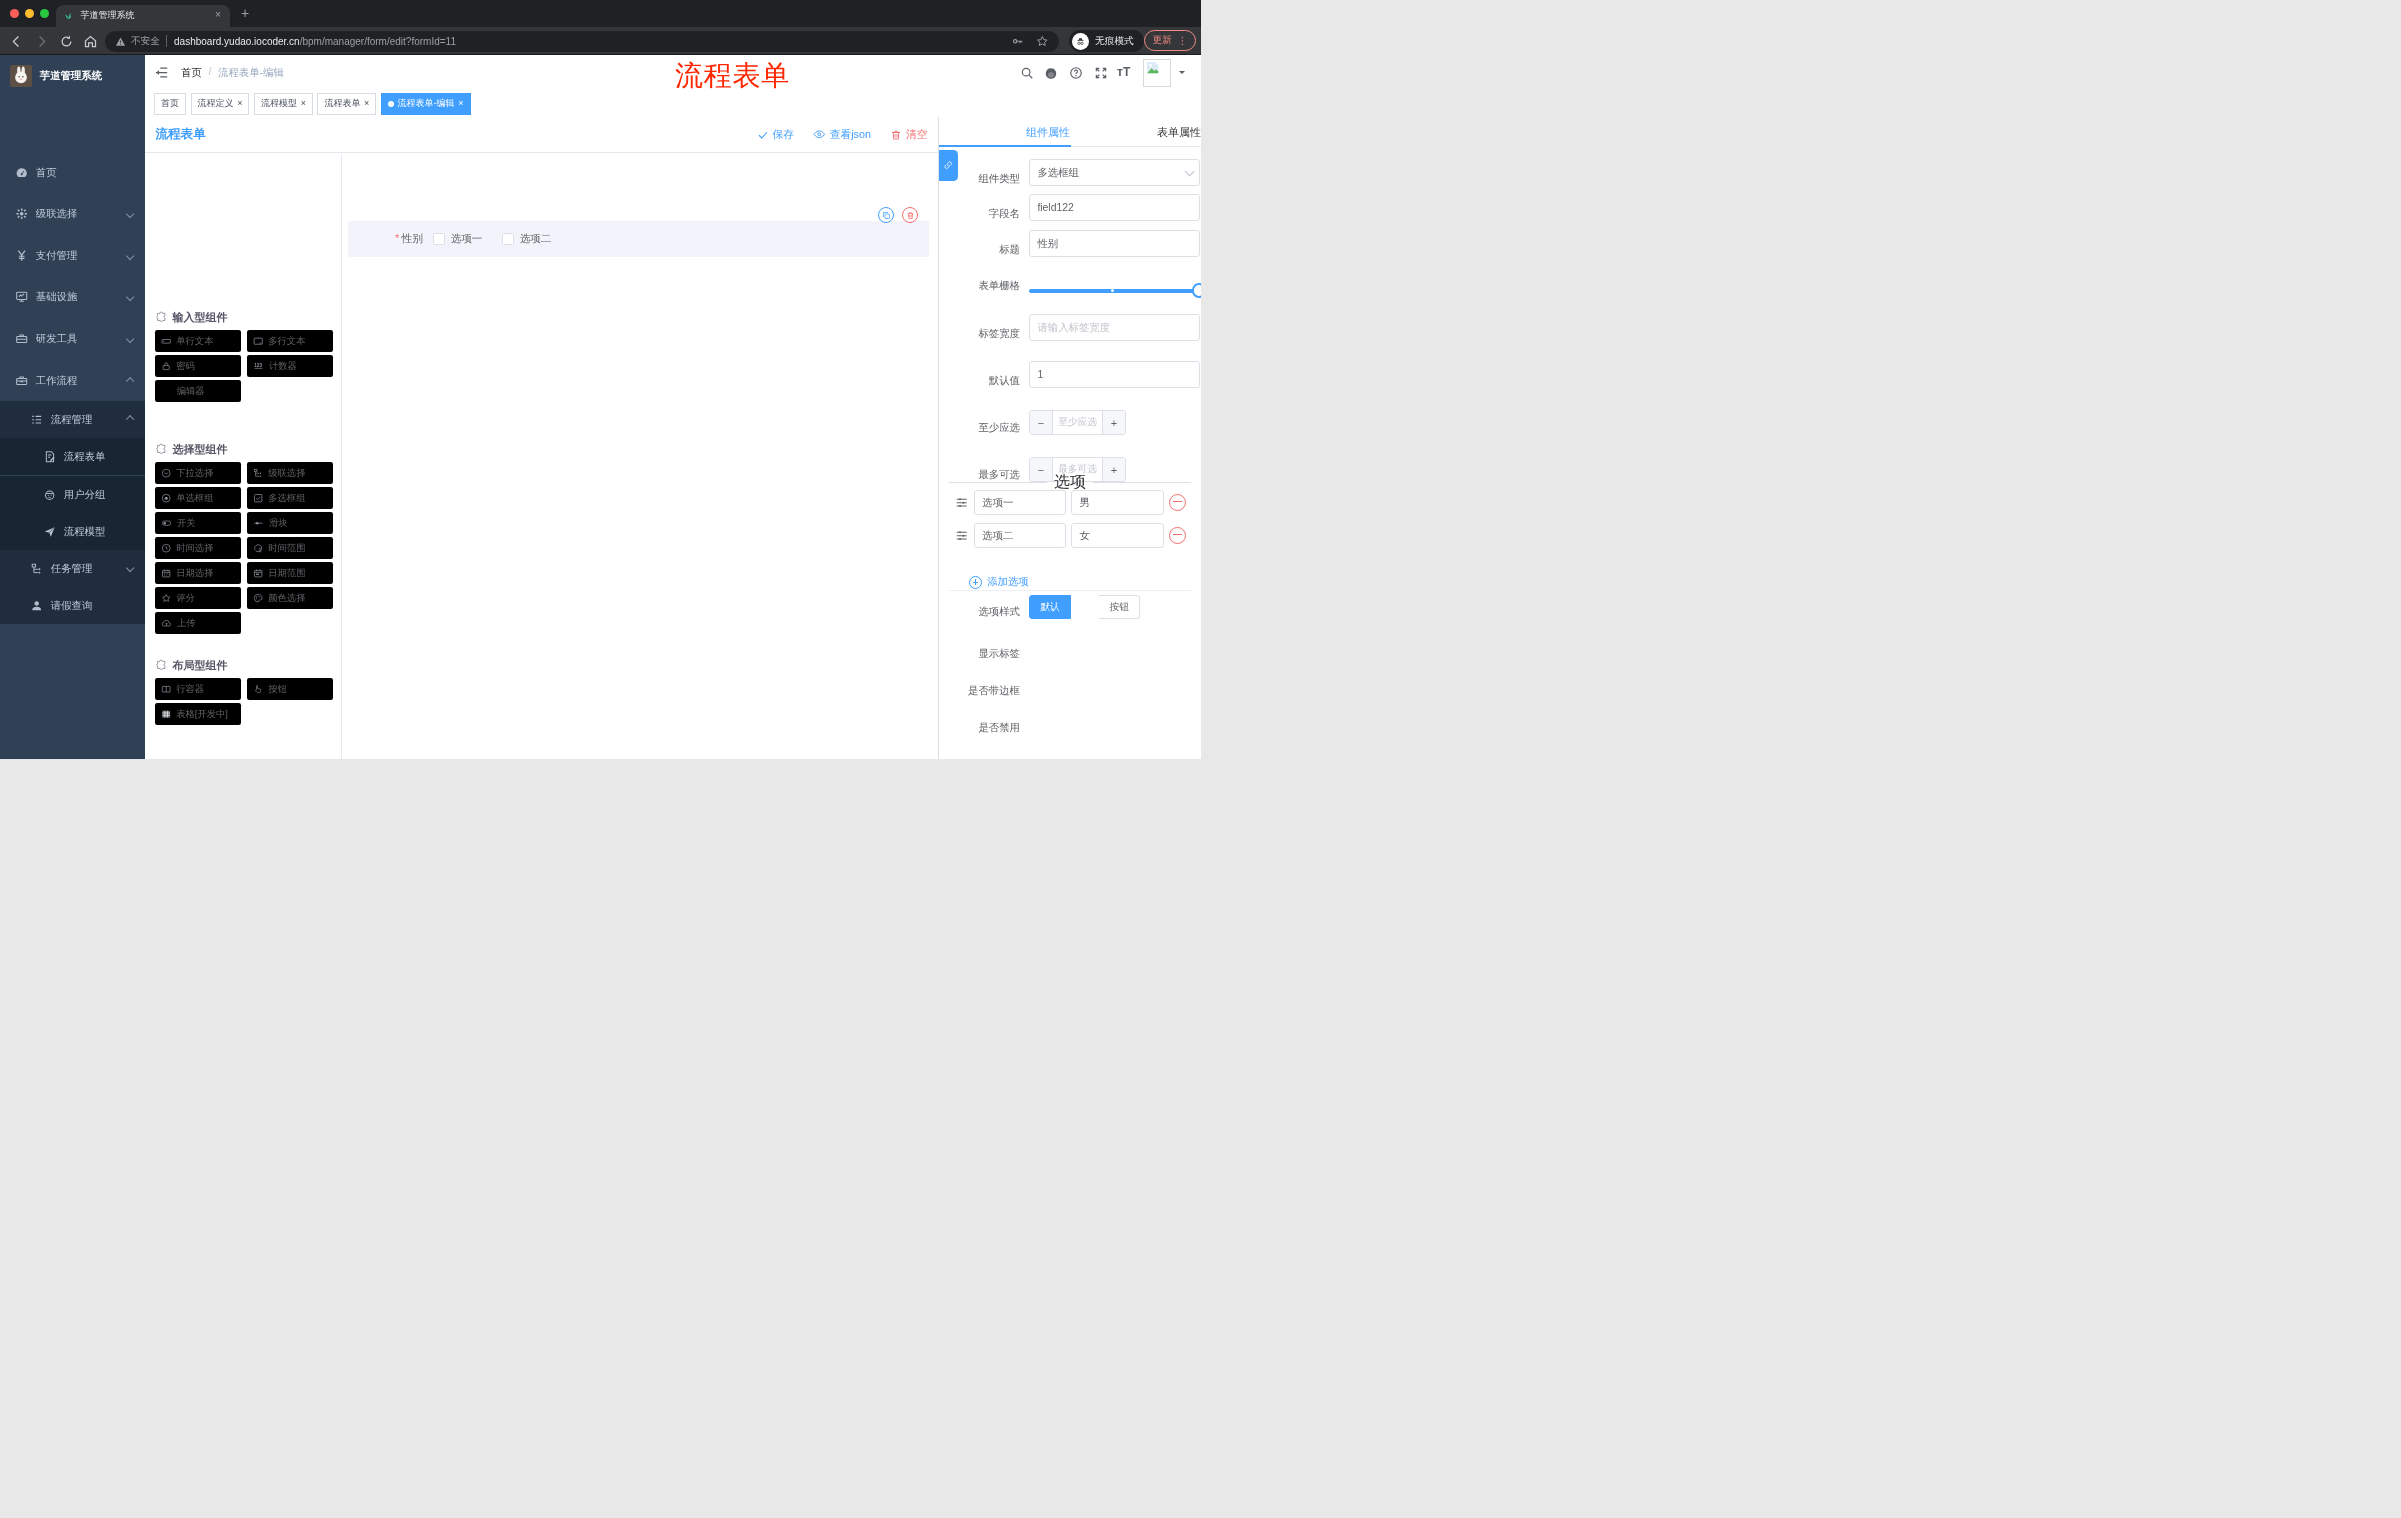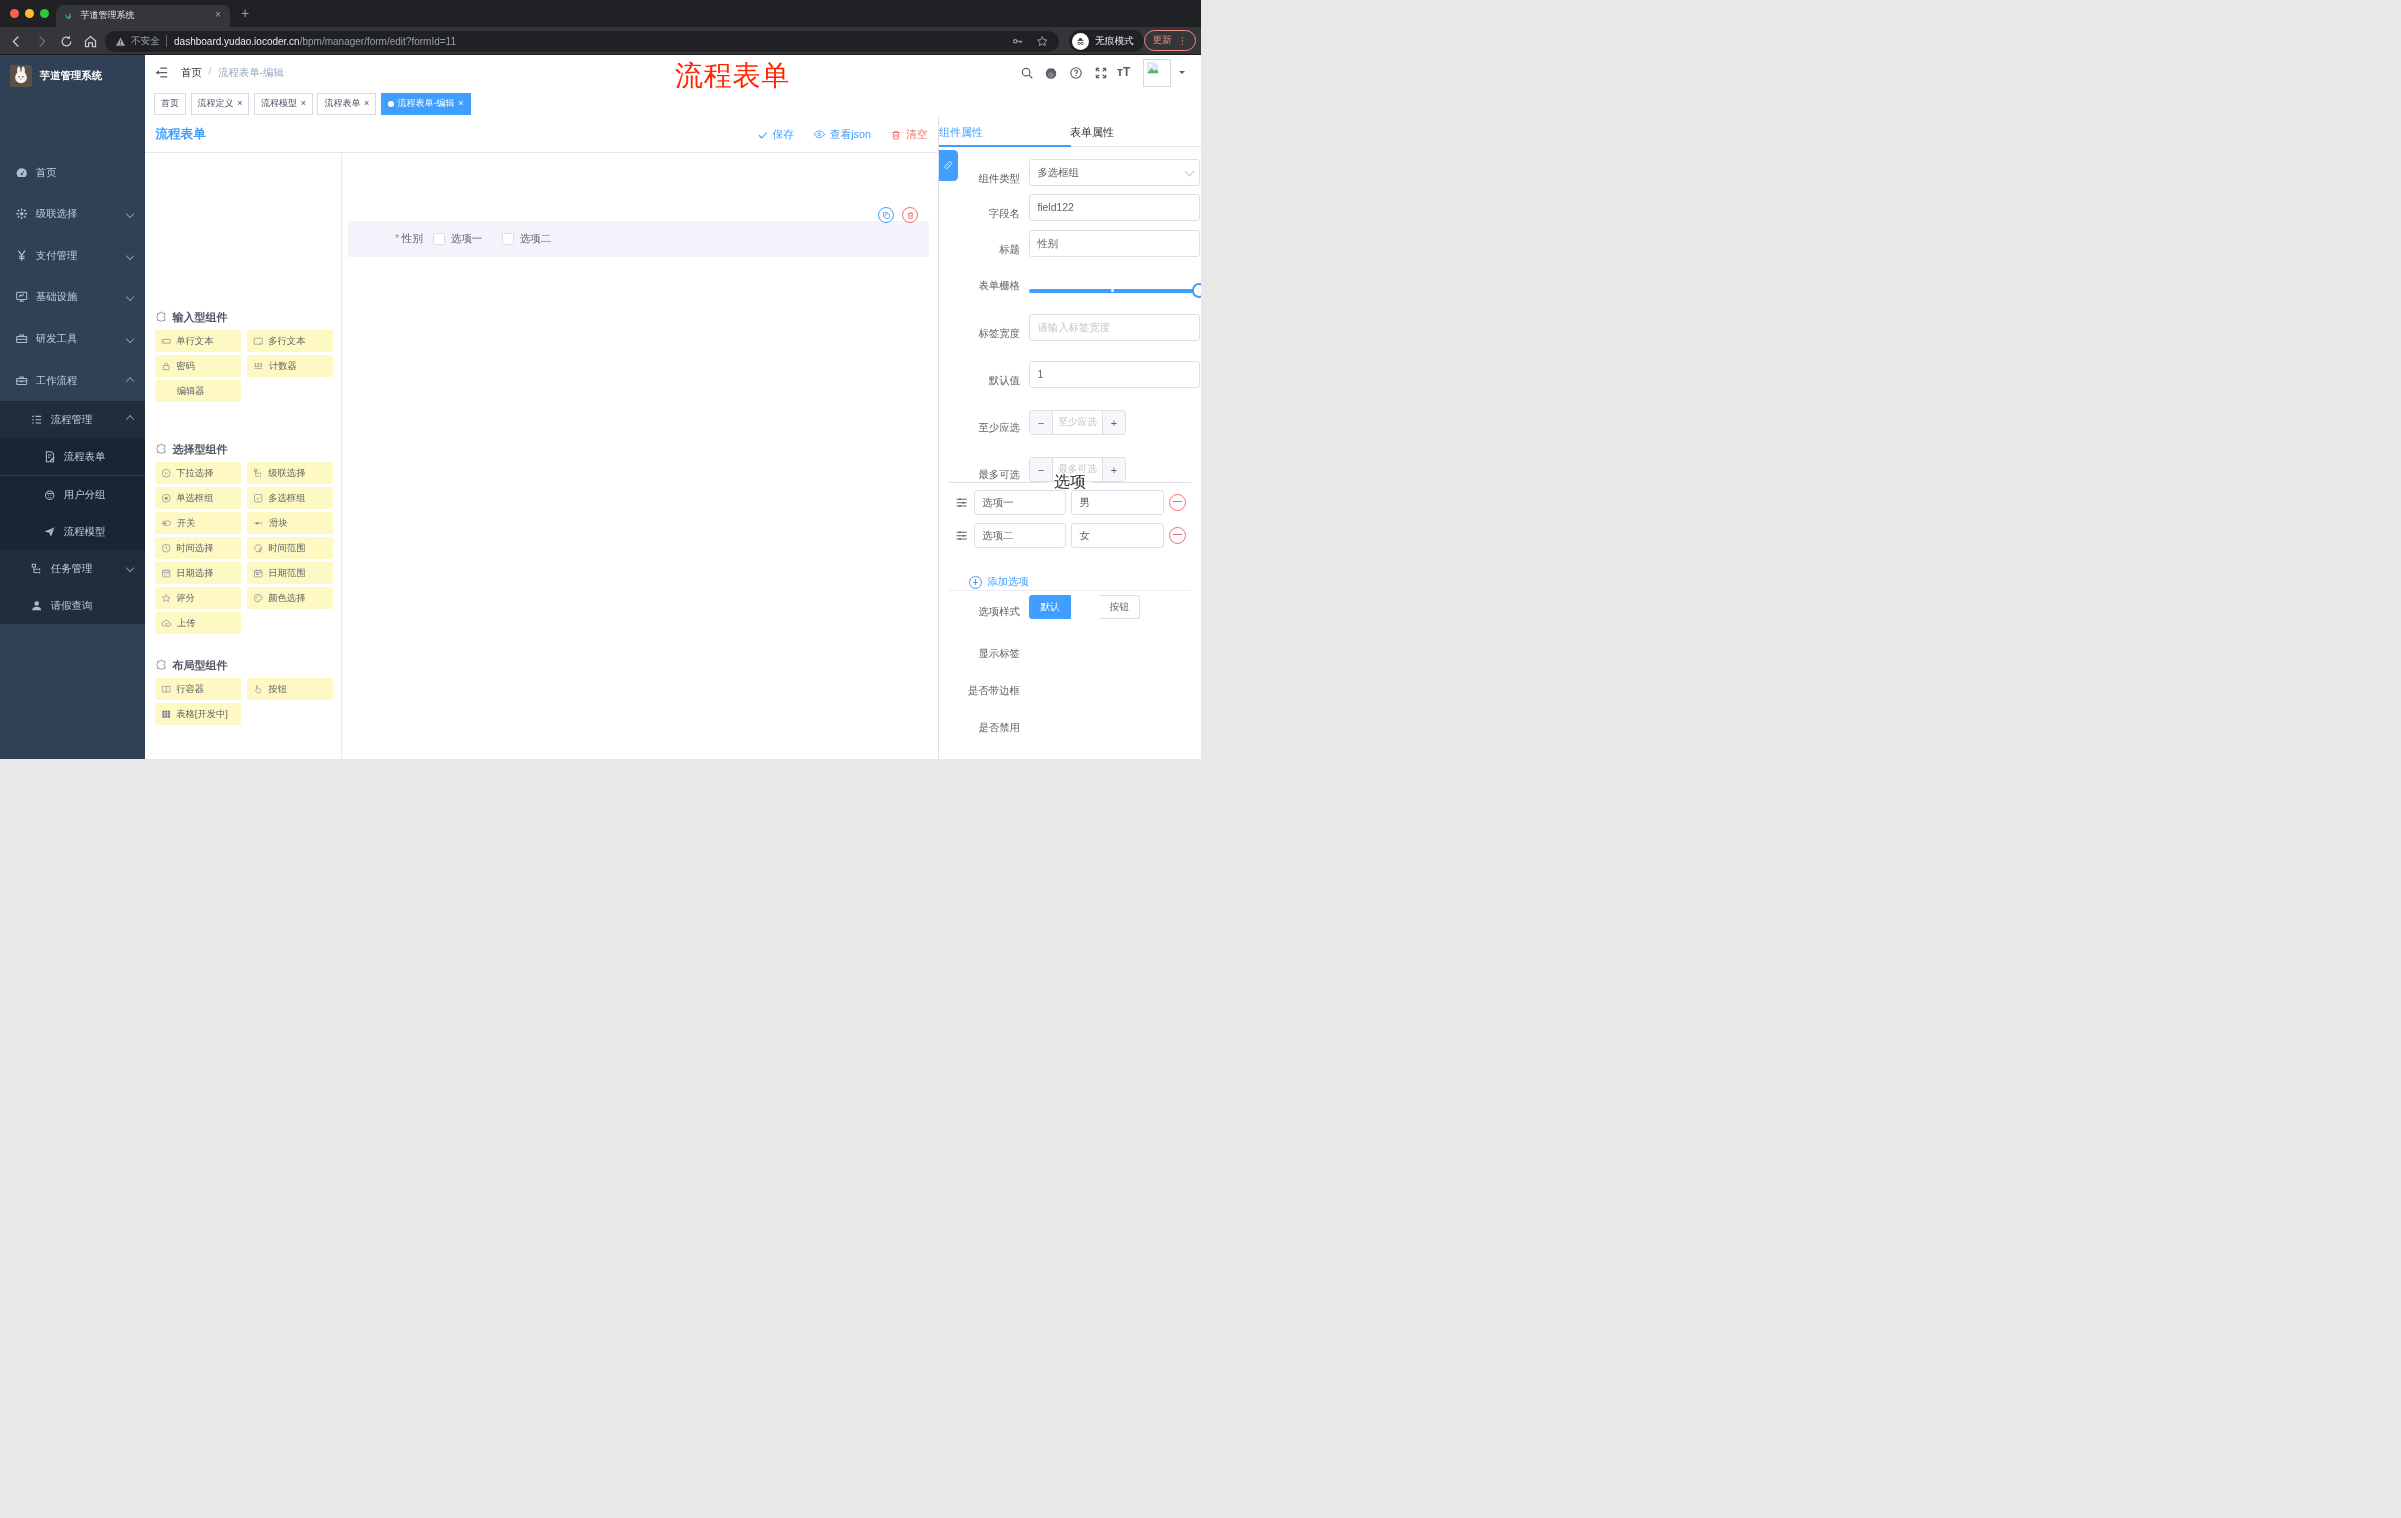--- a/index.html
+++ b/index.html
@@ -78,21 +78,21 @@
   #dactions{margin-left:auto;display:flex;align-items:center;gap:19.3px;}
   .act{display:flex;align-items:center;gap:3.7px;font-size:10.8px;cursor:pointer;}
   .act.blue{color:#409eff;text-align:right;}
   .act.red{color:#f56c6c;}
 
   
   #cpanel{left:145px;top:154px;width:197px;height:606px;background:#fff;border-right:0.7px solid #e6e9f0;box-sizing:border-box;}
   .sec-h{position:absolute;left:9.7px;display:flex;align-items:center;gap:5.2px;font-size:11px;color:#556;font-weight:bold;}
   .sec-h svg{color:#8a8f99;}
   .cgrid{position:absolute;left:9.7px;width:178px;display:grid;grid-template-columns:86px 86px;grid-auto-rows:22px;gap:3px 6px;}
-  .citem{background:#fef9c3;border-radius:2.2px;display:flex;align-items:center;padding-left:6.7px;gap:4.5px;
+  .citem{background:#000000;border-radius:2.2px;display:flex;align-items:center;padding-left:6.7px;gap:4.5px;
          font-size:9.3px;color:#606266;cursor:grab;overflow:hidden;white-space:nowrap;}
   .citem svg{color:#8a8f99;flex:none;}
   .citem.noicon{padding-left:22px;}
   .star{color:#f56c6c;margin-right:2.2px;}
   .inp{height:24px;border:0.7px solid #dcdfe6;border-radius:3px;background:#fff;font-size:10.4px;color:#606266;
        padding:0 7.4px;box-sizing:border-box;font-family:inherit;outline:none;width:100%;}
   .inp::placeholder{color:#c0c4cc;}
 
   
   #canvas{left:342px;top:154px;width:596px;height:606px;background:#fff;}
@@ -103,21 +103,21 @@
   #sel-block .lb{width:75px;text-align:right;font-size:10.8px;color:#606266;}
   .cb{width:10.4px;height:10.4px;border:0.7px solid #dcdfe6;border-radius:1.5px;background:#fff;flex:none;}
   .cb-item{display:flex;align-items:center;gap:6px;font-size:10.4px;color:#606266;}
   .mini-btn{position:absolute;width:16.3px;height:16.3px;border-radius:50%;background:#fff;display:flex;align-items:center;justify-content:center;box-sizing:border-box;cursor:pointer;}
   #copy-btn{left:536px;top:53px;border:0.7px solid #409eff;color:#409eff;}
   #del-btn{left:560px;top:53px;border:0.7px solid #f56c6c;color:#f56c6c;}
 
   
   #ppanel{left:938px;top:117px;width:263px;height:642px;background:#fff;border-left:0.7px solid #dcdfe6;box-sizing:border-box;}
   #pp-tabs{position:absolute;left:0;top:0;width:100%;height:30px;display:flex;border-bottom:0.7px solid #e4e7ed;box-sizing:border-box;}
-  .pp-tab{flex:1;text-align:left;line-height:30px;font-size:11px;color:#303133;cursor:pointer;}
+  .pp-tab{flex:1;text-align:right;line-height:30px;font-size:11px;color:#303133;cursor:pointer;}
   .pp-tab.active{color:#409eff;}
   #pp-underline{position:absolute;left:0;top:28px;width:132px;height:1.5px;background:#409eff;}
   #link-tag{position:absolute;left:0;top:33px;width:19.3px;height:31px;background:#409eff;border-radius:0 4.5px 4.5px 0;
             display:flex;align-items:center;justify-content:center;color:#fff;cursor:pointer;}
   .pp-row{position:absolute;left:8px;width:263px;height:27px;display:flex;align-items:flex-end;box-sizing:border-box;padding-right:10.4px;}
   .pp-label{flex:0 0 82px;text-align:right;padding-right:9px;font-size:10.4px;color:#606266;white-space:nowrap;box-sizing:border-box;}
   .pp-ctl{flex:1;position:relative;}
   .sel-chev{position:absolute;right:7.4px;top:10.4px;width:6px;height:6px;border-right:1px solid #c0c4cc;border-bottom:1px solid #c0c4cc;transform:rotate(45deg) translateY(-1.5px);}
   .fake-select{height:27px;line-height:25px;border:0.7px solid #dcdfe6;border-radius:3px;padding:0 7.4px;font-size:10.4px;color:#606266;background:#fff;box-sizing:border-box;}
   .inp36{height:27px;}

